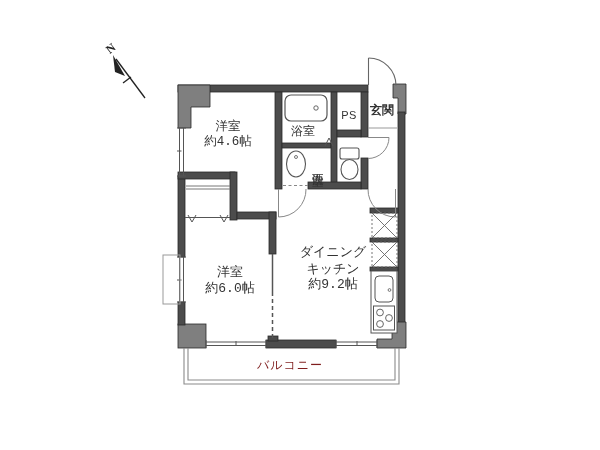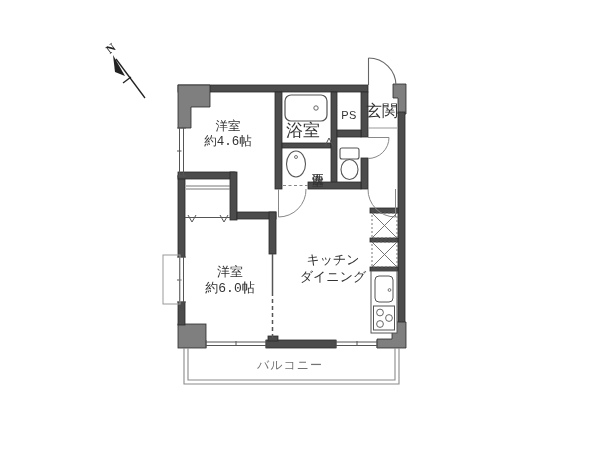--- a/index.html
+++ b/index.html
@@ -10,24 +10,24 @@
   .stage svg{position:absolute;left:0;top:0;}
   .label{
     position:absolute;transform:translate(-50%,-50%);
     text-align:center;color:#333;line-height:1.28;white-space:nowrap;
   }
   .label .l1{display:block;}
   .label .l2{display:block;font-family:Liberation Mono, monospace;}
   .room-small{font-size:12.5px;}
   .room-large{font-size:13px;}
   .room-dk{font-size:13px;}
-  .lbl-bath{font-size:17px;font-family:Liberation Mono, monospace;}
+  .lbl-bath{font-size:12px;}
   .lbl-ps{font-size:11px;letter-spacing:.5px;}
-  .lbl-entrance{font-size:16px;}
-  .lbl-balcony{font-size:12px;letter-spacing:1px;color:#737373;}
+  .lbl-entrance{font-size:12px;font-weight:bold;}
+  .lbl-balcony{font-size:12px;letter-spacing:1px;color:#7f1d1d;}
   .lbl-wash{
     font-size:11.5px;writing-mode:vertical-rl;text-orientation:upright;
     transform:translate(-50%,-50%);line-height:1;letter-spacing:1px;
   }
   .lbl-north{
     font-size:12px;font-family:"Liberation Serif","DejaVu Serif",serif;
     transform:translate(-50%,-50%) rotate(-38deg);font-weight:bold;color:#222;
   }
 </style>
 </head>
@@ -210,18 +210,19 @@
   <div class="label lbl-entrance" style="left:382px;top:111px;">玄関</div>
 
   <div class="label lbl-wash" style="left:317px;top:166px;">洗面室</div>
 
   <div class="label room-large" style="left:230px;top:281px;">
     <span class="l1">洋室</span>
     <span class="l2">約6.0帖</span>
   </div>
 
   <div class="label room-dk" style="left:333px;top:269px;">
+    <span class="l1">ダイニング</span>
     <span class="l1">キッチン</span>
-    <span class="l1">ダイニング</span>
+    <span class="l2">約9.2帖</span>
   </div>
 
   <div class="label lbl-balcony" style="left:290px;top:366px;">バルコニー</div>
 </div>
 
 </body></html>

